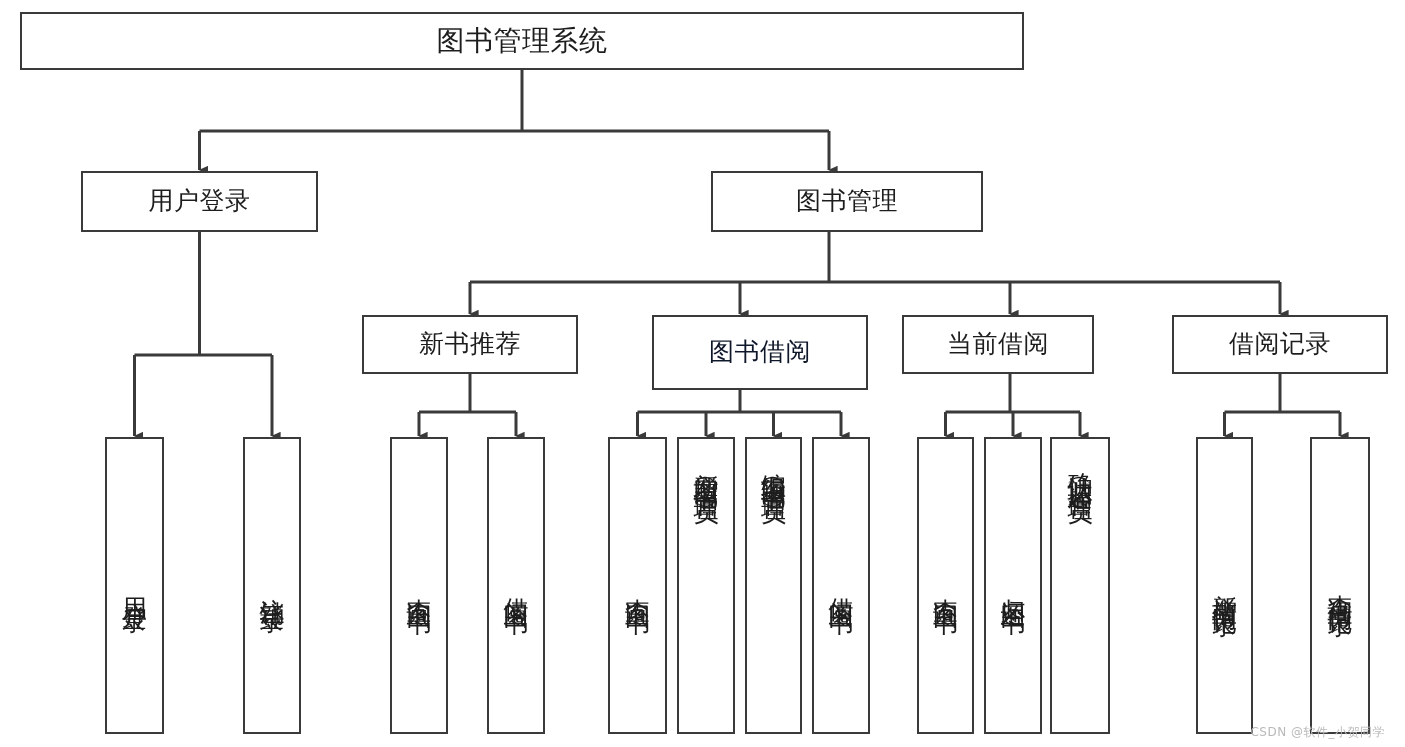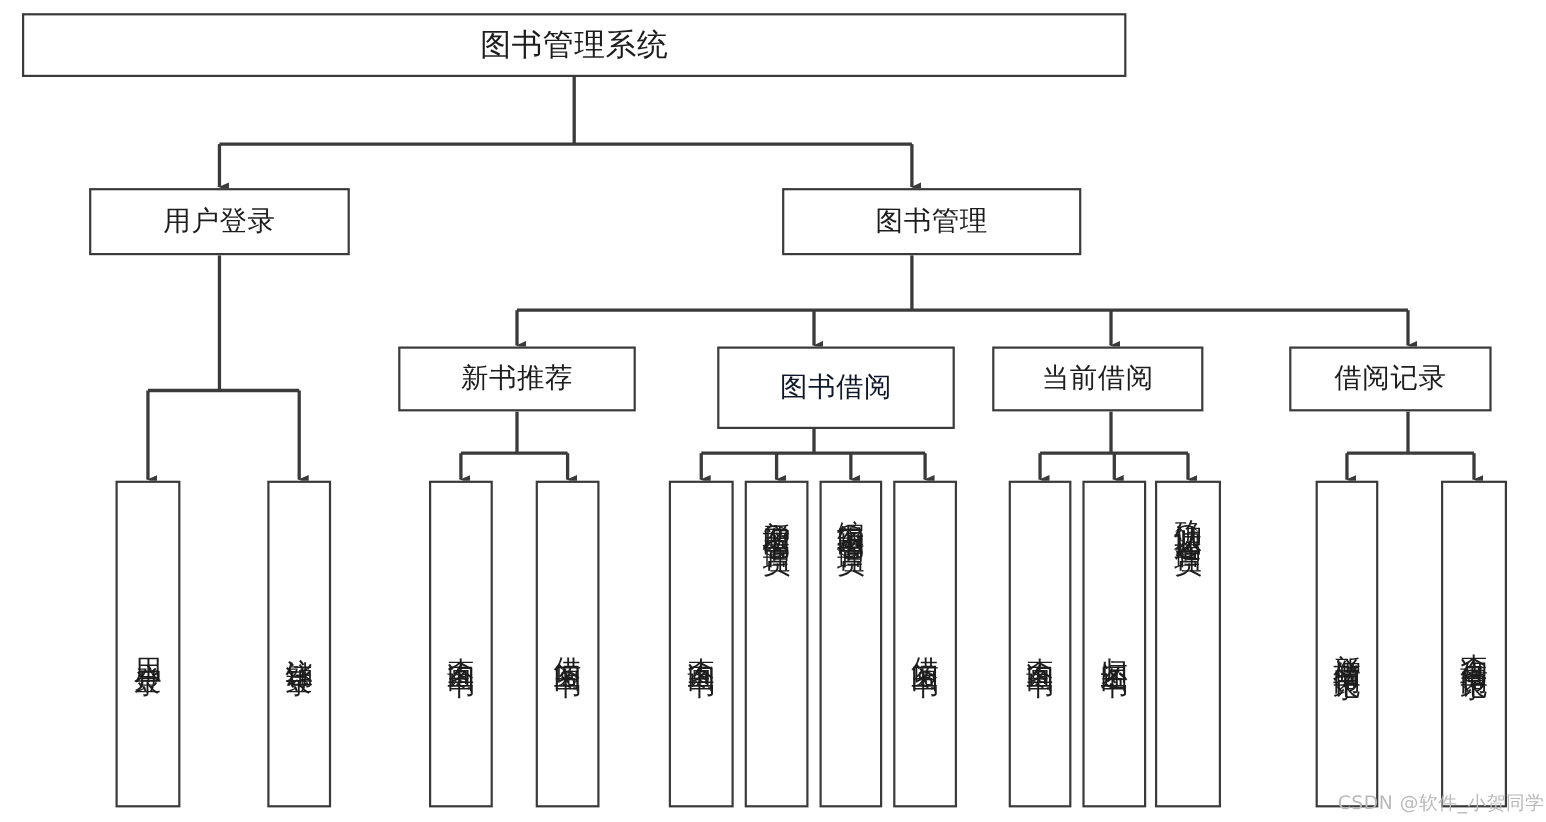--- a/index.html
+++ b/index.html
@@ -62,23 +62,23 @@
   .node.leaf .label {
     writing-mode: vertical-rl;
     text-orientation: upright;
     font-size: 25px;
     line-height: 1.0;
     letter-spacing: 4px;
     text-align: center;
   }
   #watermark {
     position: absolute;
-    right: 1px;
+    right: 20px;
     bottom: 6px;
-    font-size: 17px;
+    font-size: 12px;
     color: #b9b9b9;
     letter-spacing: 0.5px;
     z-index: 3;
     white-space: nowrap;
     pointer-events: none;
   }
 </style>
 </head>
 <body>
 
@@ -139,21 +139,21 @@
       </div>
       <div class="node horiz" style="left: 362px; top: 315px; width: 216px; height: 59px; border-color: rgb(58, 58, 58); color: rgb(29, 29, 29); text-align: right;">
         <span class="label">新书推荐</span>
       </div>
       <div class="node horiz" style="left: 632px; top: 315px; width: 216px; height: 75px; border-color: rgb(58, 58, 58); color: #0f172a; margin-left: 20px;">
         <span class="label">图书借阅</span>
       </div>
       <div class="node horiz" style="left: 902px; top: 315px; width: 192px; height: 59px; border-color: rgb(58, 58, 58); color: rgb(29, 29, 29);">
         <span class="label">当前借阅</span>
       </div>
-      <div class="node horiz" style="left: 1172px; top: 315px; width: 184px; height: 59px; border-color: rgb(58, 58, 58); color: rgb(29, 29, 29);">
+      <div class="node horiz" style="left: 1172px; top: 315px; width: 216px; height: 59px; border-color: rgb(58, 58, 58); color: rgb(29, 29, 29);">
         <span class="label">借阅记录</span>
       </div>
       <div class="node leaf centered" style="left: 105px; top: 437px; width: 59px; height: 297px; border-color: rgb(58, 58, 58); color: rgb(29, 29, 29);">
         <span class="label">用户登录</span>
       </div>
       <div class="node leaf centered" style="left: 243px; top: 437px; width: 58px; height: 297px; border-color: rgb(58, 58, 58); color: rgb(29, 29, 29);">
         <span class="label">注销登录</span>
       </div>
       <div class="node leaf centered" style="left: 390px; top: 437px; width: 58px; height: 297px; border-color: rgb(58, 58, 58); color: rgb(29, 29, 29);">
         <span class="label">查询图书</span>

